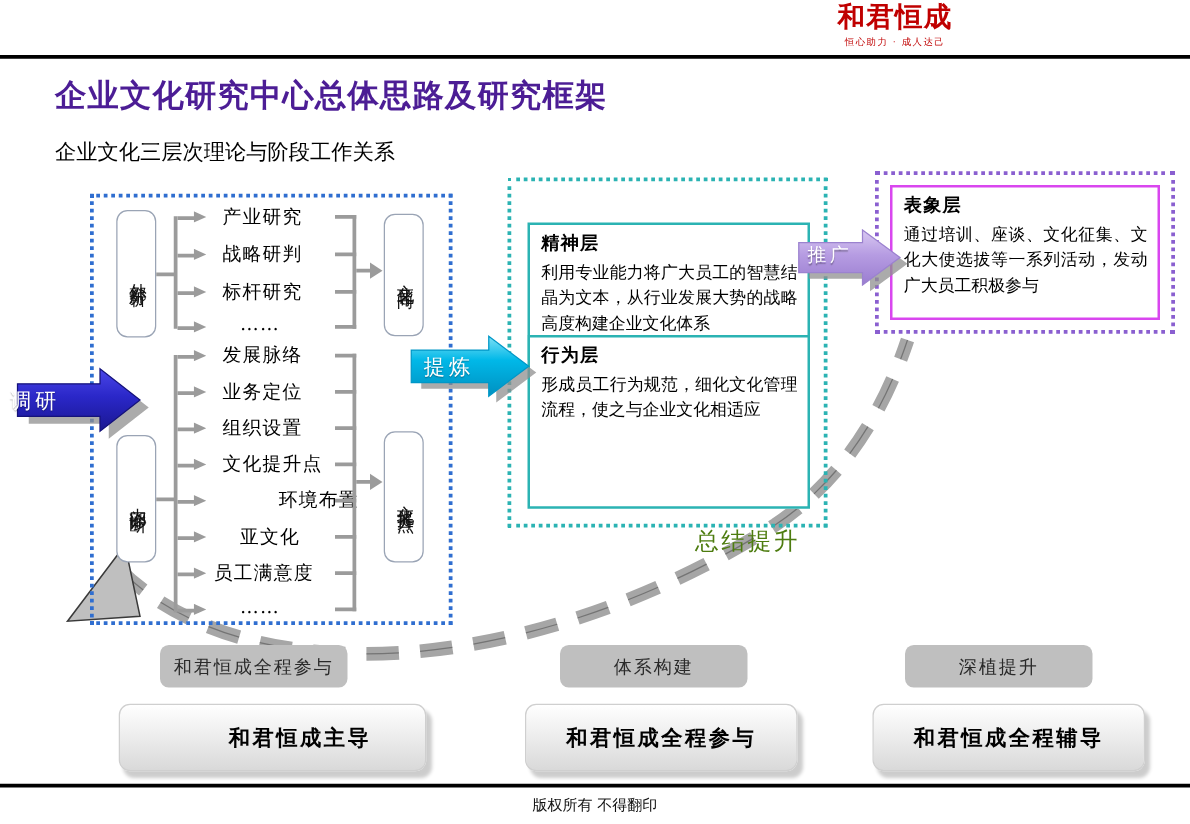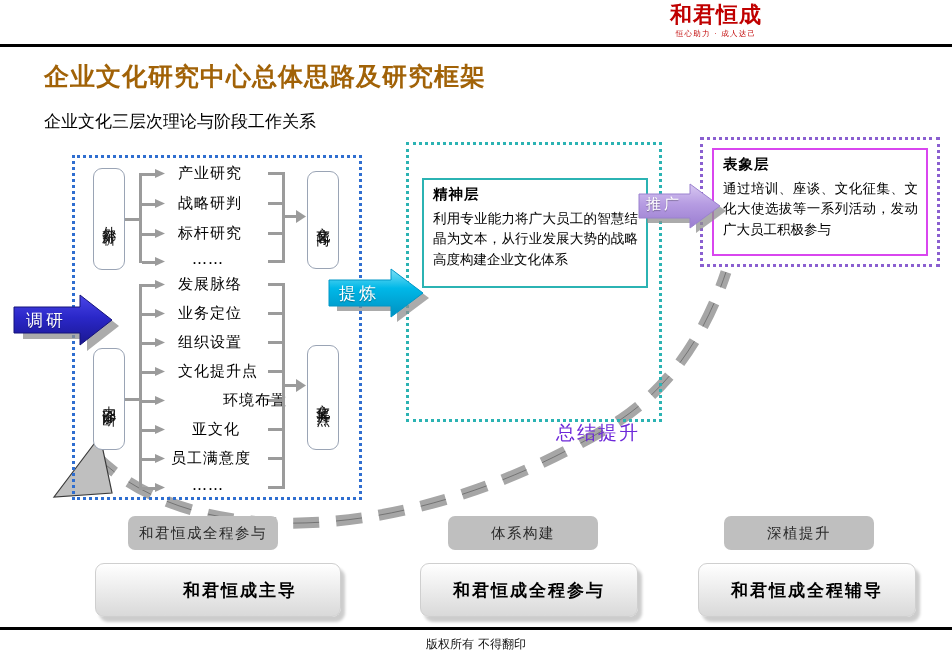--- a/index.html
+++ b/index.html
@@ -25,21 +25,21 @@
     font-size:7.5px;color:#c00000;letter-spacing:1.2px;margin-top:4px;
   }
   .rule-top{
     position:absolute;left:0;top:44px;width:952px;height:3px;background:#000;
   }
   .rule-bottom{
     position:absolute;left:0;top:627px;width:952px;height:3px;background:#000;
   }
   .page-title{
     position:absolute;left:44px;top:60px;
-    font-size:25px;font-weight:bold;color:#a16207;
+    font-size:25px;font-weight:bold;color:#4c1d95;
     letter-spacing:1px;
     font-family:Liberation Serif, serif;
   }
   .subtitle{
     position:absolute;left:44px;top:110px;
     font-size:17px;color:#000;
     font-family:"DejaVu Serif","Liberation Serif",serif;
   }
   .footer{
     position:absolute;left:0;top:636px;width:952px;text-align:center;
@@ -128,21 +128,21 @@
   .tag{
     position:absolute;width:150px;height:34px;
     background:#bfbfbf;border-radius:7px;
     display:flex;align-items:center;justify-content:center;
     font-family:"DejaVu Serif","Liberation Serif",serif;
     font-size:14.5px;color:#2a2a2a;letter-spacing:1.5px;
   }
   .sum-label{
     position:absolute;left:556px;top:420px;
     font-family:"DejaVu Serif","Liberation Serif",serif;
-    font-size:19px;color:#6d28d9;letter-spacing:2px;white-space:nowrap;
+    font-size:19px;color:#4d7c0f;letter-spacing:2px;white-space:nowrap;
   }
   .bigcurve{position:absolute;left:0;top:0;width:952px;height:659px;pointer-events:none;}
 </style>
 </head>
 <body>
 
 <div class="slide">
 
   <div class="logo">
     <div class="logo-main">和君恒成</div>
@@ -237,40 +237,44 @@
     <polygon points="0,1 10,7.5 0,14" fill="#9b9b9b"></polygon>
   </svg>
   <div class="vbox" style="left:307px;top:345px;width:32px;height:105px;">文化提升点</div>
 
   <div class="zone zone-mid"></div>
 
   <div class="layerbox" style="left:422px;top:158px;width:226px;height:110px;margin-top:20px;">
     <div class="layer-title">精神层</div>
     <div class="layer-body">利用专业能力将广大员工的智慧结晶为文本，从行业发展大势的战略高度构建企业文化体系</div>
   </div>
+  <div class="layerbox" style="left:422px;top:268px;width:226px;height:139px;">
+    <div class="layer-title">行为层</div>
+    <div class="layer-body">形成员工行为规范，细化文化管理流程，使之与企业文化相适应</div>
+  </div>
 
   <div class="zone zone-right"></div>
   <div class="layerbox-purple" style="left:712px;top:148px;width:216px;height:108px;">
     <div class="layer-title">表象层</div>
     <div class="layer-body">通过培训、座谈、文化征集、文化大使选拔等一系列活动，发动广大员工积极参与</div>
   </div>
 
   <div class="arrow" style="left:8px;top:293px;">
     <svg width="112" height="62" viewBox="0 0 112 62">
       <defs>
         <linearGradient id="gRes" x1="0" y1="0" x2="0" y2="1">
           <stop offset="0%" stop-color="#4a46e8"></stop>
           <stop offset="45%" stop-color="#2a27c8"></stop>
           <stop offset="100%" stop-color="#1a1790"></stop>
         </linearGradient>
       </defs>
       <polygon points="10,16 74,16 74,4 106,29 74,54 74,42 10,42" fill="#8f8f8f" transform="translate(5,4)" opacity="0.75"></polygon>
       <polygon points="6,14 72,14 72,2 104,27 72,52 72,40 6,40" fill="url(#gRes)" stroke="#15127a" stroke-width="1"></polygon>
     </svg>
-    <div class="arrow-label" style="left:18px;top:16px;">调研</div>
+    <div class="arrow-label" style="left:0;top:16px;">调研</div>
   </div>
 
   <div class="arrow" style="left:325px;top:268px;">
     <svg width="106" height="60" viewBox="0 0 106 60">
       <defs>
         <linearGradient id="gRef" x1="0" y1="0" x2="0" y2="1">
           <stop offset="0%" stop-color="#7fe0f5"></stop>
           <stop offset="40%" stop-color="#00b8e8"></stop>
           <stop offset="100%" stop-color="#0090c0"></stop>
         </linearGradient>

